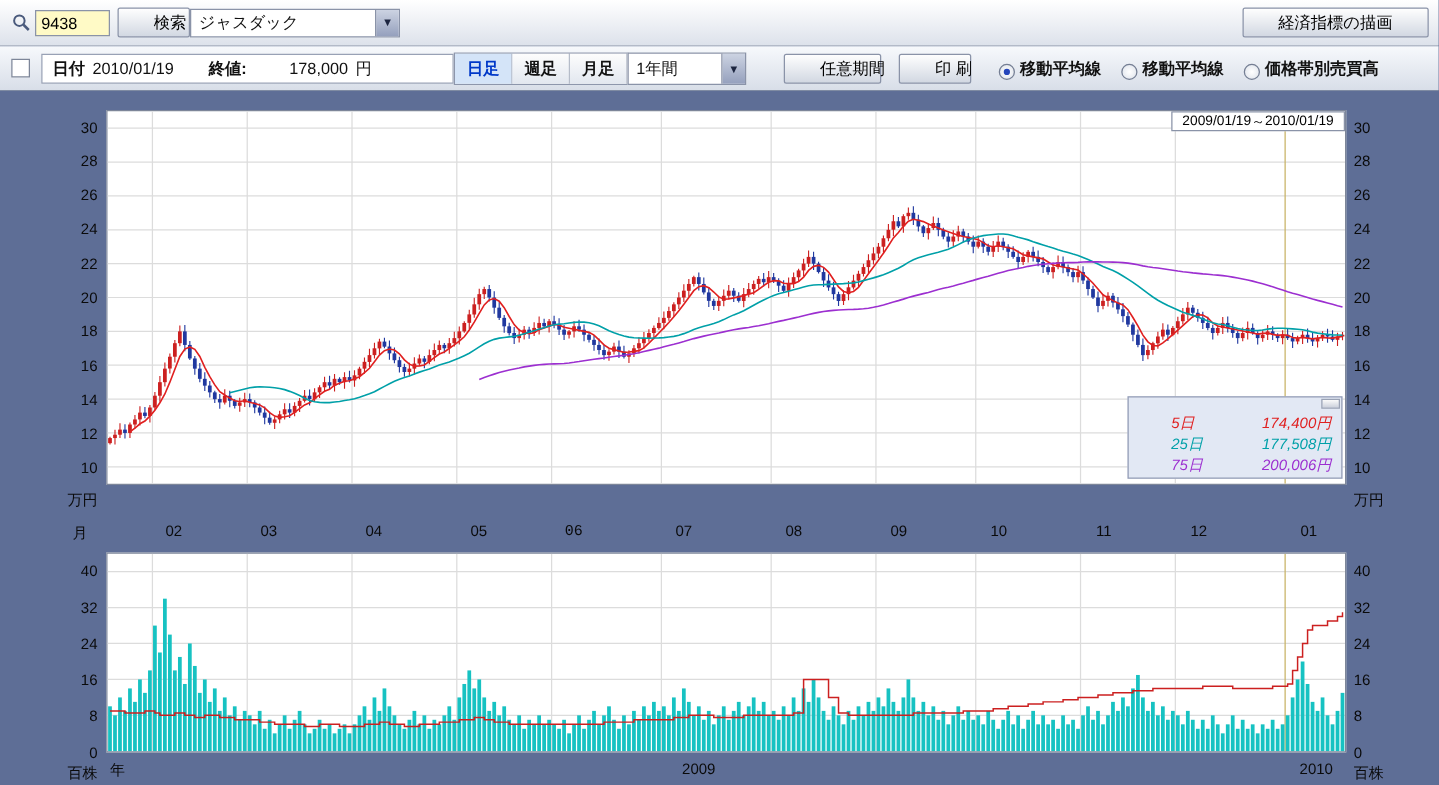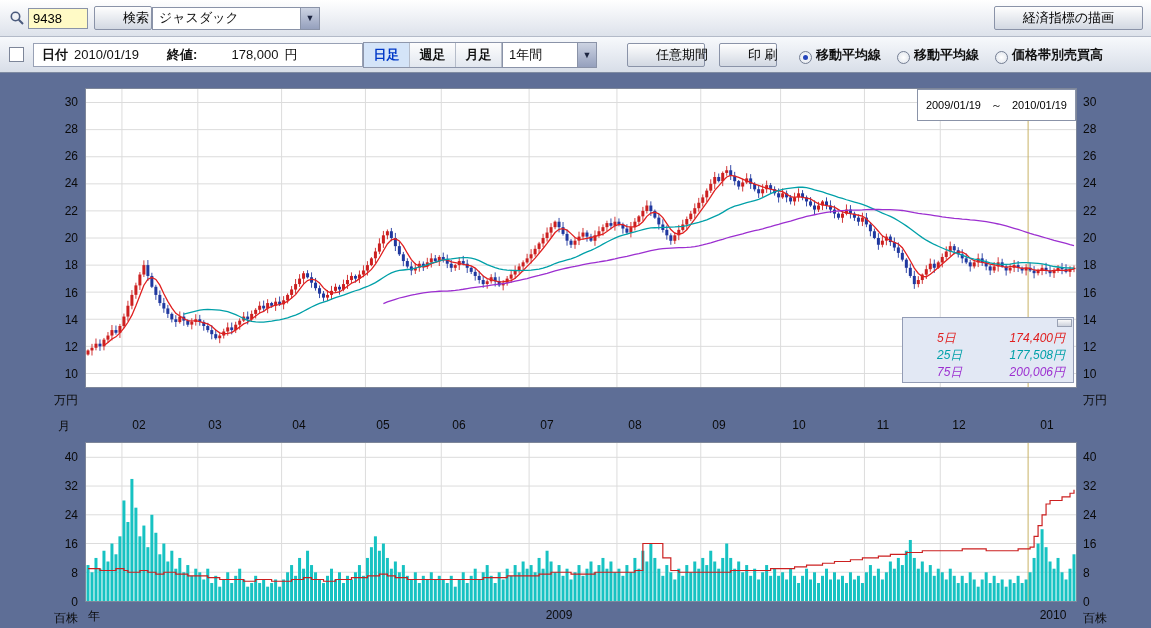--- a/index.html
+++ b/index.html
@@ -65,21 +65,21 @@
   .month-strip { position:absolute; top:345px; left:0; width:1151px; height:15px; font-size:12px; color:#0a0a0a; }
   .m-lbl { position:absolute; left:58px; }
   .m-labels { position:absolute; left:101px; top:0; width:992px; height:15px; }
   .m-labels span { position:absolute; transform:translateX(-50%); }
 
   .year-strip { position:absolute; top:535px; left:0; width:1151px; height:15px; font-size:12px; color:#0a0a0a; }
   .y-lbl { position:absolute; left:88px; }
   .y2009 { position:absolute; left:559px; transform:translateX(-50%); }
   .y2010 { position:absolute; left:1053px; transform:translateX(-50%); }
 
-  .range-box { position:absolute; top:0; right:0; height:32px; background:#fff; border:1px solid #8a93a8; font-size:11px; display:flex; align-items:center; padding:0 8px; gap:10px; color:#000; }
+  .range-box { position:absolute; top:0; right:0; height:16px; background:#fff; border:1px solid #8a93a8; font-size:11px; display:flex; align-items:center; padding:0 8px; gap:0; color:#000; }
 
   .legend { position:absolute; right:2px; bottom:4px; width:172px; height:66px; background:#e2e8f4; border:1px solid #939cb5; }
   .legend-min { position:absolute; top:1px; right:1px; width:15px; height:8px; background:linear-gradient(#fafafa,#ccd1dc); border:1px solid #9aa2b4; }
   .legend-rows { position:absolute; top:12px; left:8px; right:8px;font-style:italic; }
   .legend-row { display:flex; justify-content:space-between; align-items:center; height:17px; font-size:12px; }
   .legend-row span:first-child { padding-left:26px; }
 </style>
 </head>
 <body>
 
@@ -718,21 +718,21 @@
     <span class="unit u-pl">万円</span>
     <span class="unit u-pr">万円</span>
 
     <div class="month-strip">
       <span class="m-lbl">月</span>
       <div class="m-labels">
           <span style="left: 38px;">02</span>
           <span style="left: 114px;">03</span>
           <span style="left: 198px;">04</span>
           <span style="left: 282px;">05</span>
-          <span style="left: 358px;">06</span>
+          <span style="left: 358px; font-family: Liberation Mono, monospace;">06</span>
           <span style="left: 446px;">07</span>
           <span style="left: 534px;">08</span>
           <span style="left: 618px;">09</span>
           <span style="left: 698px;">10</span>
           <span style="left: 782px;">11</span>
           <span style="left: 858px;">12</span>
           <span style="left: 946px;">01</span>
         </div>
     </div>
 

